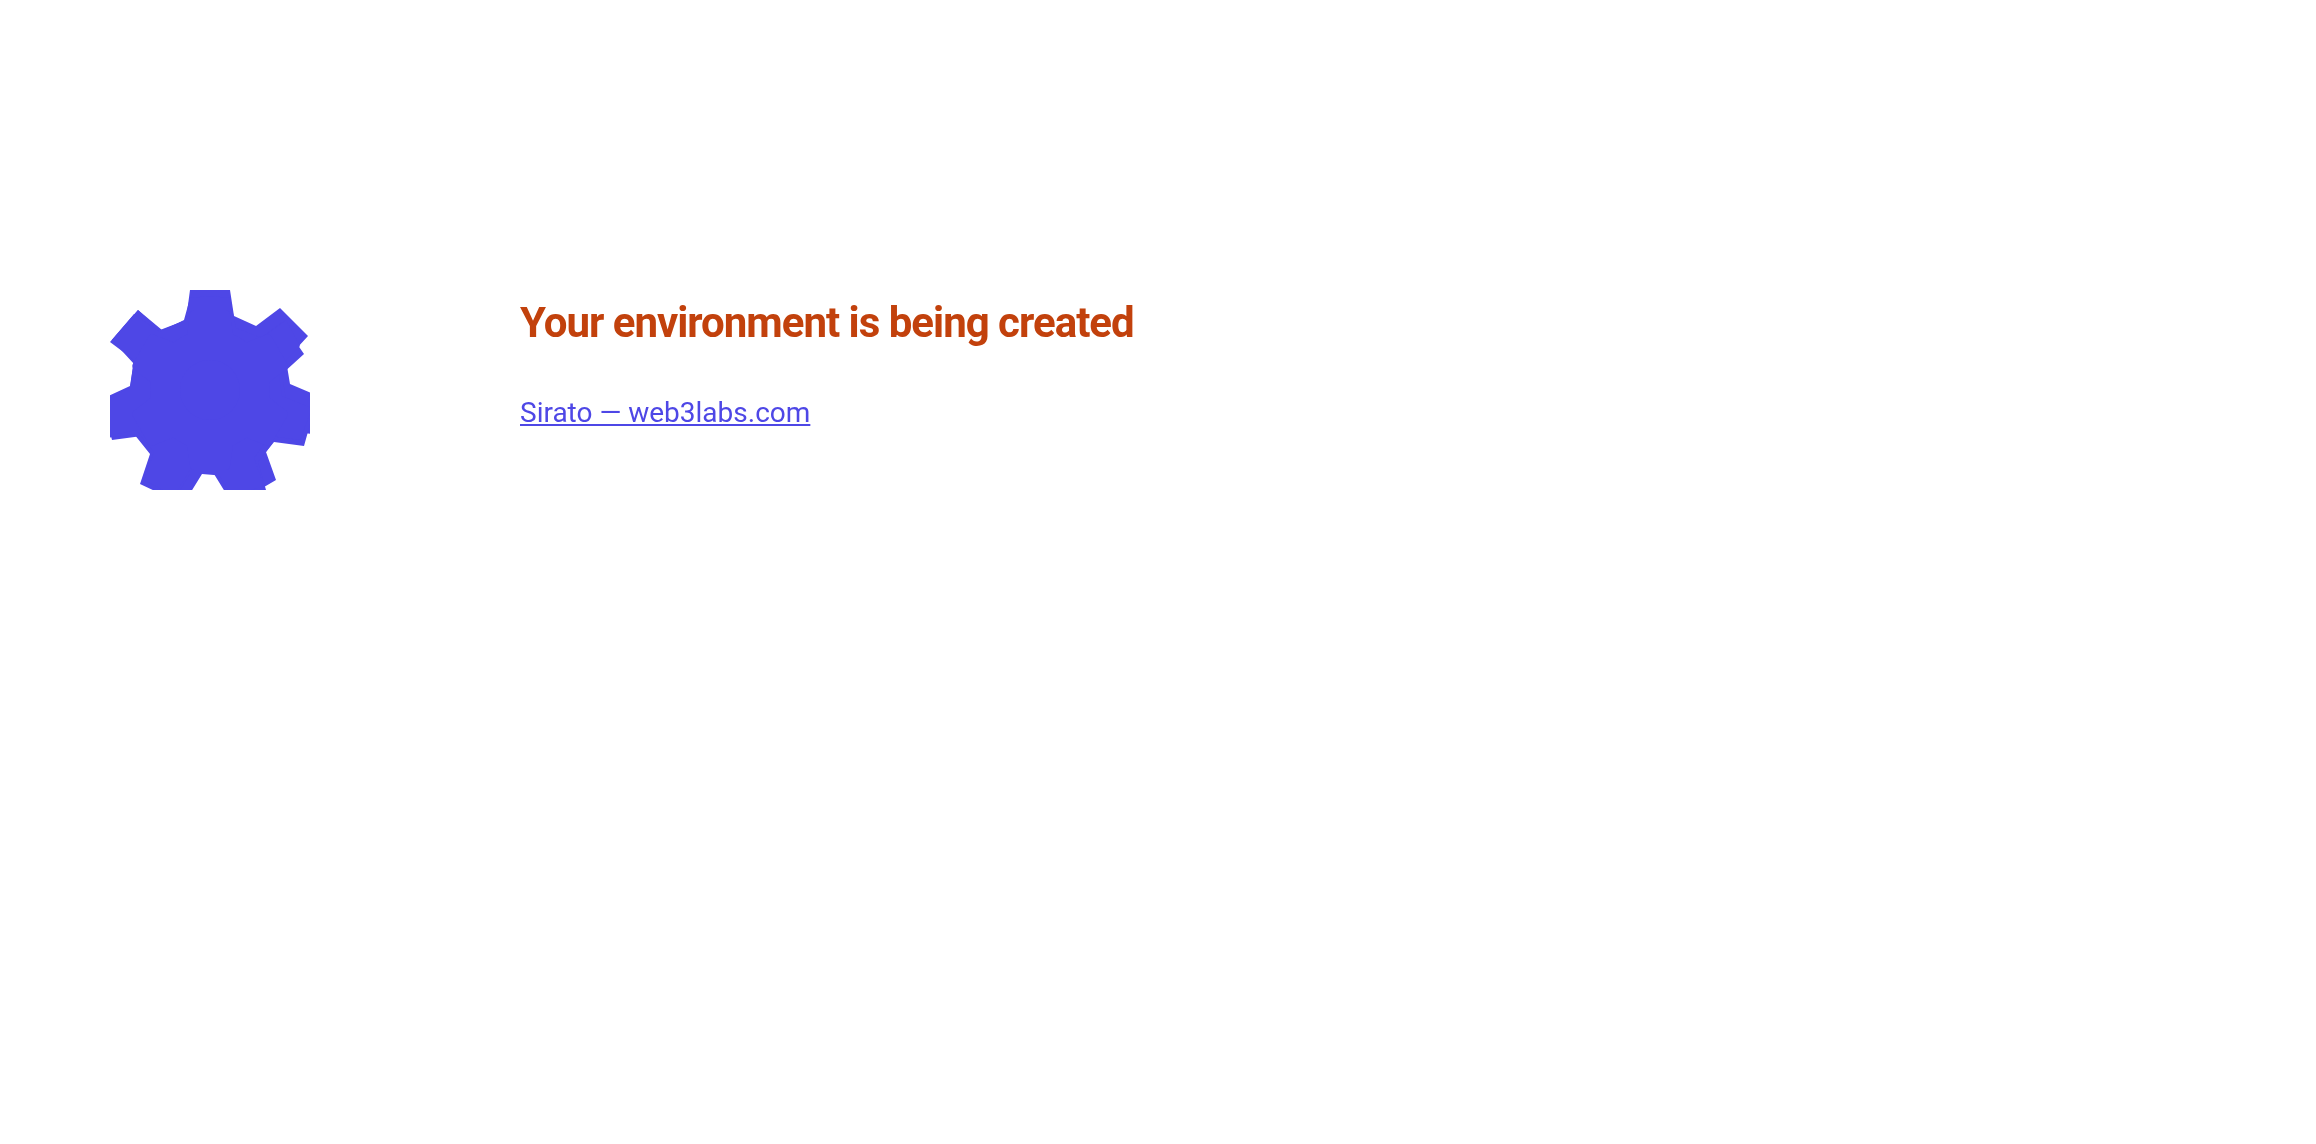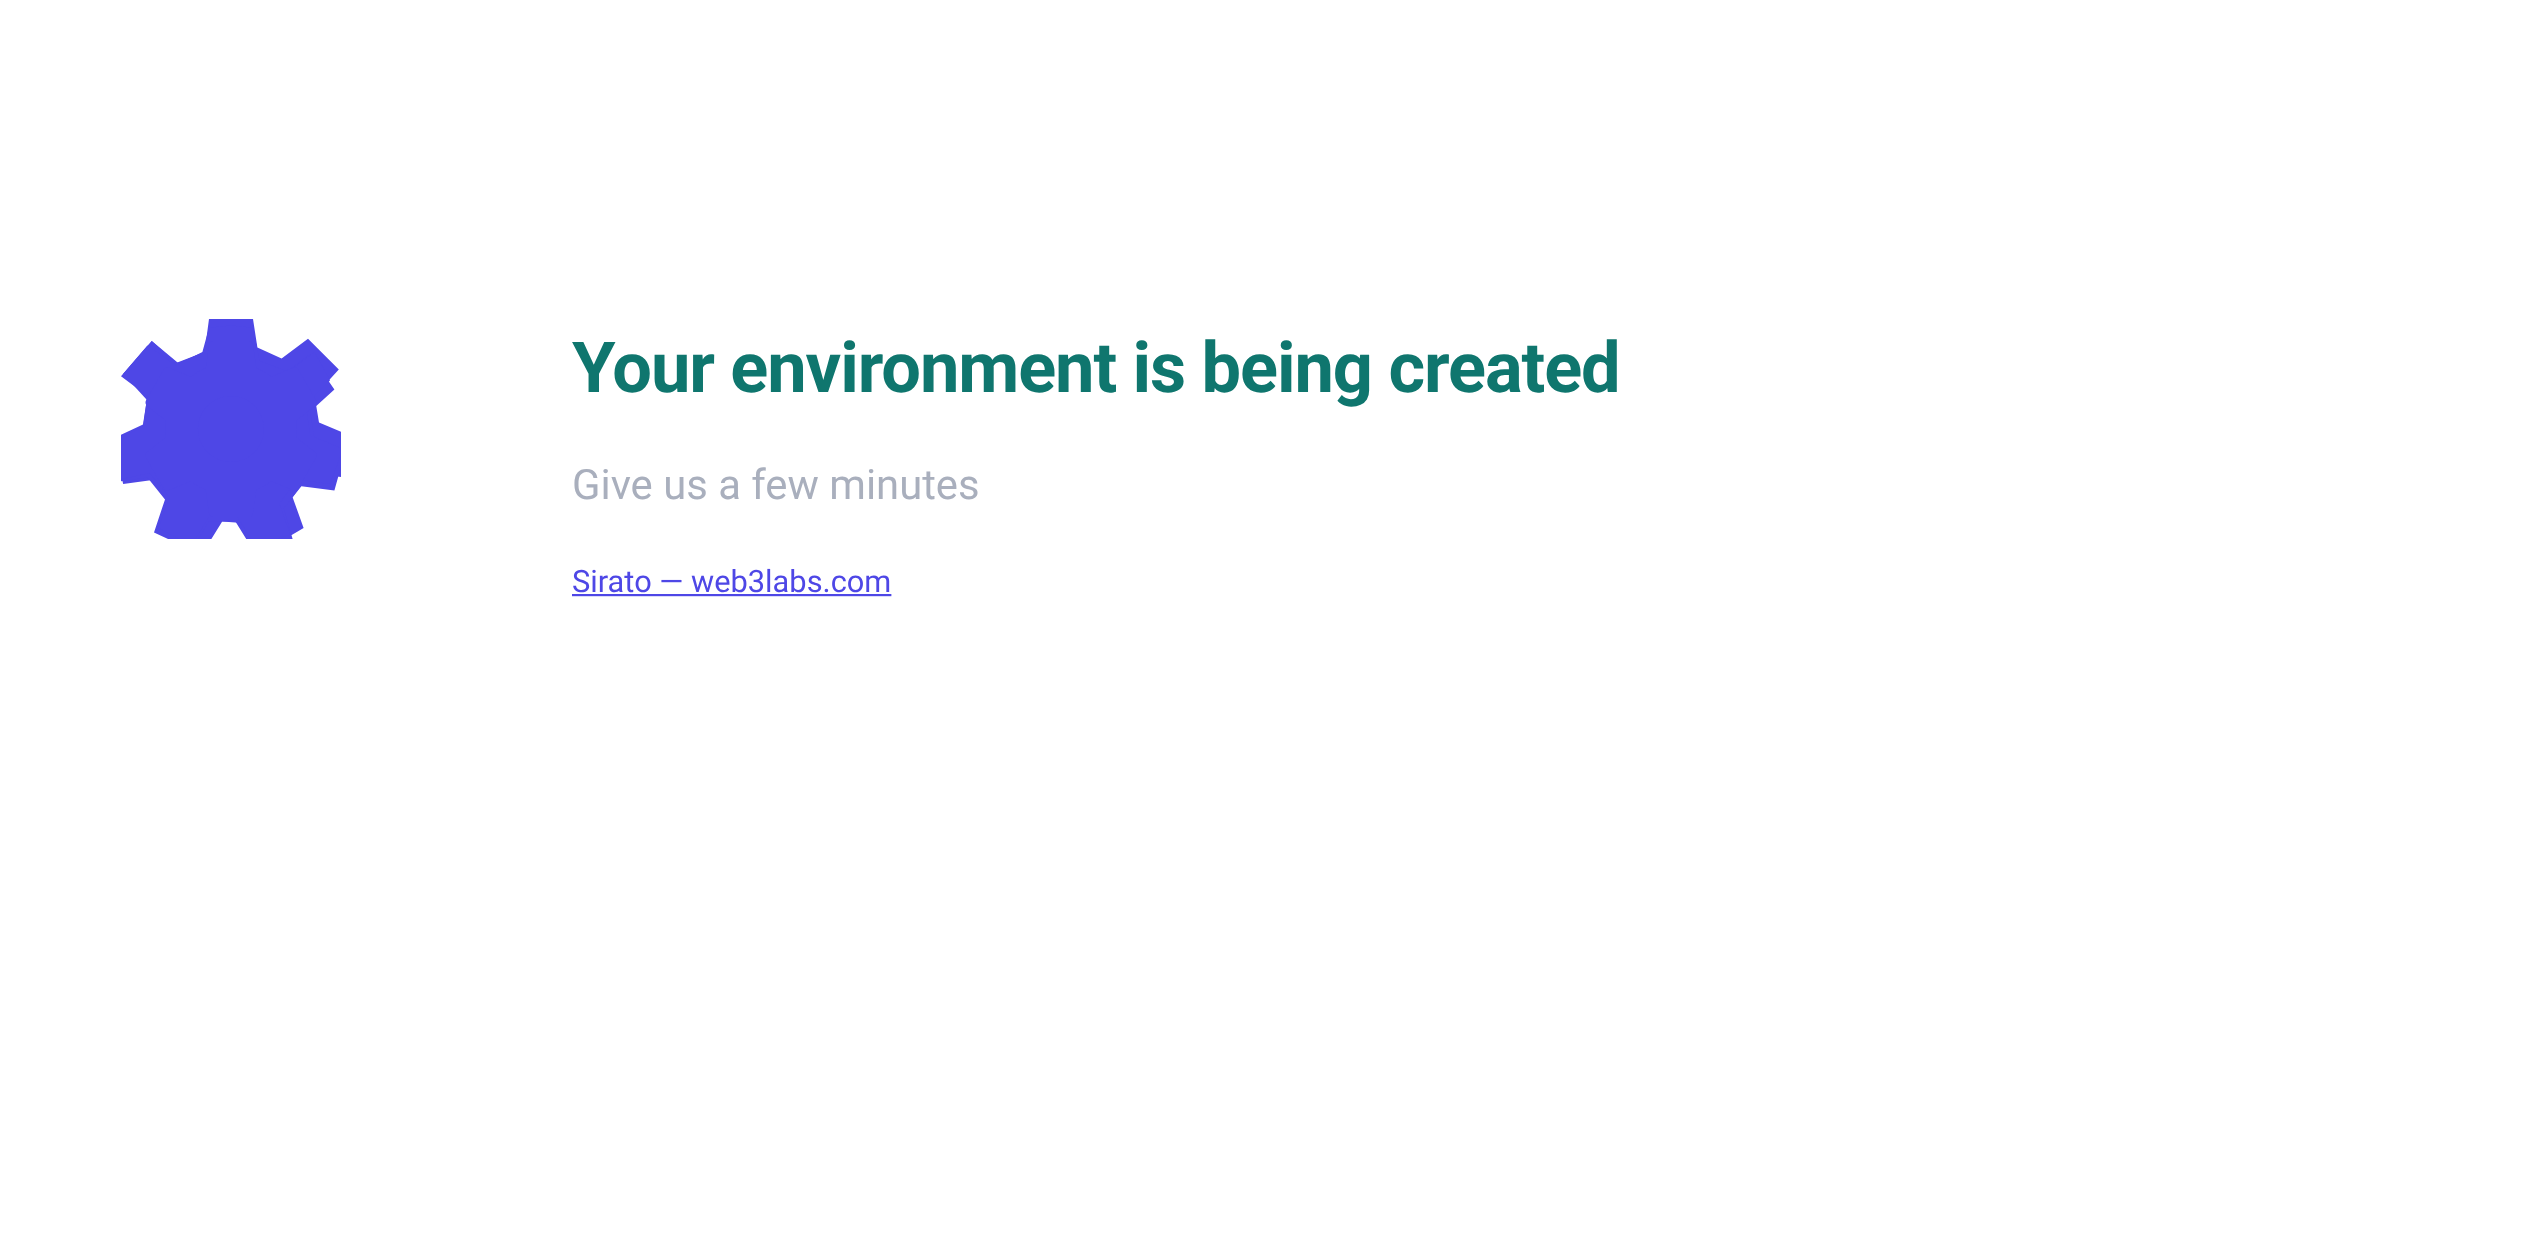--- a/index.html
+++ b/index.html
@@ -30,23 +30,23 @@
       justify-content: center;
     }
     .gear-svg {
       width: 200px;
       height: 200px;
     }
     .content {
       padding-top: 10px;
     }
     .heading {
-      font-size: 64px;
+      font-size: 42px;
       font-weight: 700;
-      color: #0f766e;
+      color: #c2410c;
       letter-spacing: -1px;
       line-height: 1.1;
       margin-bottom: 50px;
     }
     .subtitle {
       font-size: 38px;
       font-weight: 400;
       color: #a9afbd;
       margin-bottom: 48px;
     }
@@ -74,16 +74,15 @@
         <path fill="#4e47e6" d="M 0,-47 L 10,-46 L 13,-31 L 26,-26 L 38,-35 L 45,-22 L 34,-11 L 36,3 L 51,9 L 45,25 L 30,23 L 22,34 L 27,48 L 11,53 L 3,40 L -10,40 L -18,53 L -33,45 L -28,31 L -37,20 L -51,23 L -54,6 L -40,-1 L -38,-15 L -50,-24 L -38,-38 L -25,-29 L -13,-35 L -10,-46 Z"></path>
       </g>
     </svg>
 
     <svg class="gear-svg" viewBox="0 0 24 24" style="position:absolute; width:200px; height:200px;" xmlns="http://www.w3.org/2000/svg">
       <path fill="#4e47e6" d="M19.14,12.94c0.04-0.3,0.06-0.61,0.06-0.94c0-0.32-0.02-0.64-0.07-0.94l2.03-1.58c0.18-0.14,0.23-0.41,0.12-0.61 l-1.92-3.32c-0.12-0.22-0.37-0.29-0.59-0.22l-2.39,0.96c-0.5-0.38-1.03-0.7-1.62-0.94L14.4,2.81c-0.04-0.24-0.24-0.41-0.48-0.41 h-3.84c-0.24,0-0.43,0.17-0.47,0.41L9.25,5.35C8.66,5.59,8.12,5.92,7.63,6.29L5.24,5.33c-0.22-0.08-0.47,0-0.59,0.22L2.74,8.87 C2.62,9.08,2.66,9.34,2.86,9.48l2.03,1.58C4.84,11.36,4.8,11.69,4.8,12s0.02,0.64,0.07,0.94l-2.03,1.58 c-0.18,0.14-0.23,0.41-0.12,0.61l1.92,3.32c0.12,0.22,0.37,0.29,0.59,0.22l2.39-0.96c0.5,0.38,1.03,0.7,1.62,0.94l0.36,2.54 c0.05,0.24,0.24,0.41,0.48,0.41h3.84c0.24,0,0.44-0.17,0.47-0.41l0.36-2.54c0.59-0.24,1.13-0.56,1.62-0.94l2.39,0.96 c0.22,0.08,0.47,0,0.59-0.22l1.92-3.32c0.12-0.22,0.07-0.47-0.12-0.61L19.14,12.94z M12,15.6c-1.98,0-3.6-1.62-3.6-3.6 s1.62-3.6,3.6-3.6s3.6,1.62,3.6,3.6S13.98,15.6,12,15.6z"></path>
     </svg>
   </div>
   <div class="content">
     <h1 class="heading">Your environment is being created</h1>
-    <p class="subtitle">Give us a few minutes</p>
     <a class="link" href="#">Sirato — web3labs.com</a>
   </div>
 </div>
 
 </body></html>

